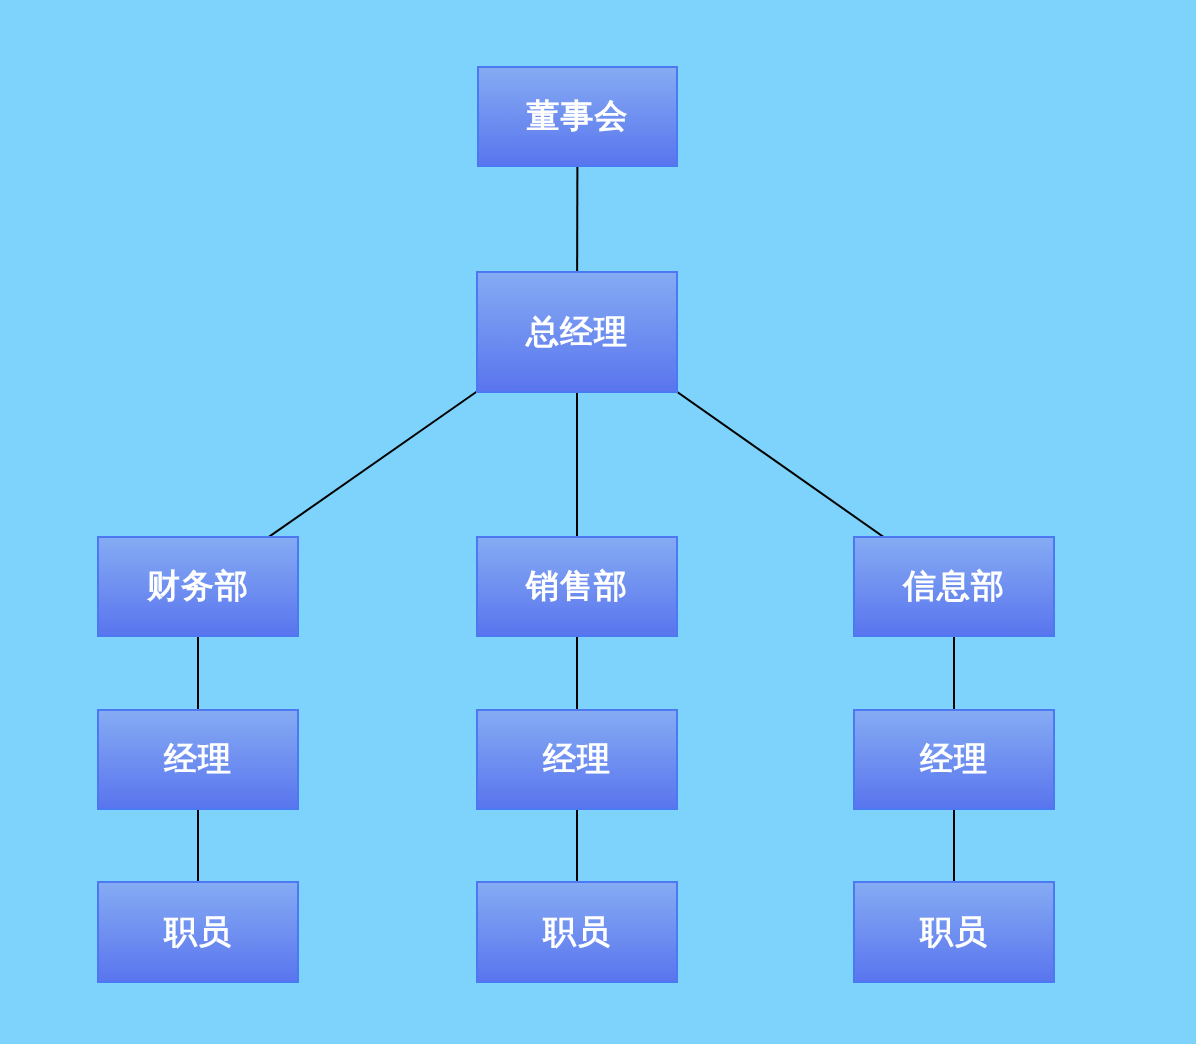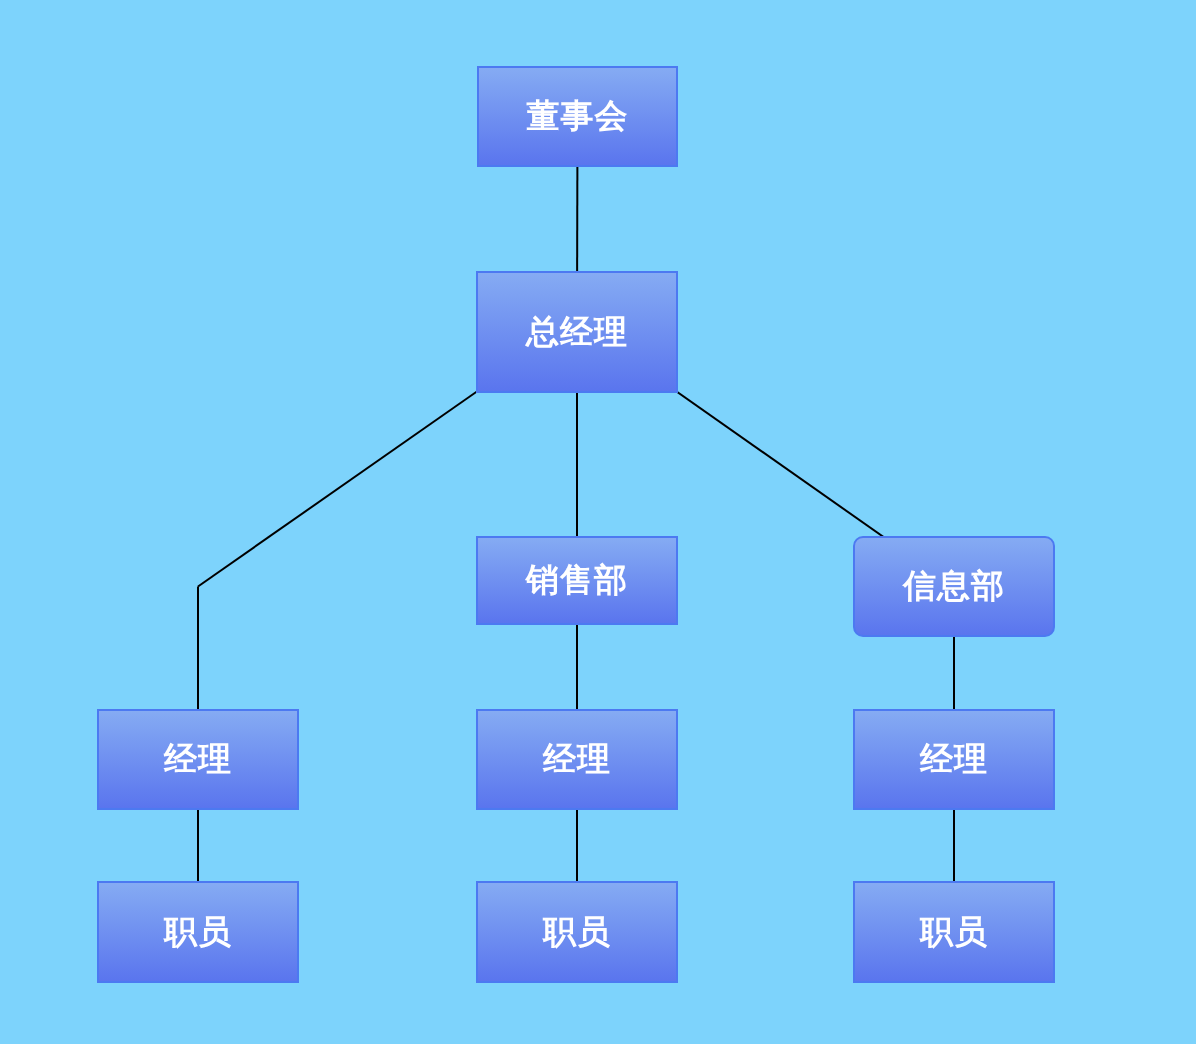--- a/index.html
+++ b/index.html
@@ -48,21 +48,22 @@
       <line x1="198" y1="586.5" x2="198" y2="759.5" stroke="#000000" stroke-width="2"></line>
       <line x1="198" y1="759.5" x2="198" y2="932" stroke="#000000" stroke-width="2"></line>
       <line x1="577" y1="586.5" x2="577" y2="759.5" stroke="#000000" stroke-width="2"></line>
       <line x1="577" y1="759.5" x2="577" y2="932" stroke="#000000" stroke-width="2"></line>
       <line x1="954" y1="586.5" x2="954" y2="759.5" stroke="#000000" stroke-width="2"></line>
       <line x1="954" y1="759.5" x2="954" y2="932" stroke="#000000" stroke-width="2"></line>
     </svg>
 
   <div class="org-node" style="left: 477px; top: 66px; width: 201px; height: 101px;">董事会</div>
   <div class="org-node" style="left: 476px; top: 271px; width: 202px; height: 122px;">总经理</div>
-  <div class="org-node" style="left: 476px; top: 536px; width: 202px; height: 89px;">销售部</div>
-  <div class="org-node" style="left: 853px; top: 536px; width: 202px; height: 101px; border-radius: 10px;">信息部</div>
+  <div class="org-node" style="left: 97px; top: 536px; width: 202px; height: 101px;">财务部</div>
+  <div class="org-node" style="left: 476px; top: 536px; width: 202px; height: 101px;">销售部</div>
+  <div class="org-node" style="left: 853px; top: 536px; width: 202px; height: 101px;">信息部</div>
   <div class="org-node" style="left: 97px; top: 709px; width: 202px; height: 101px;">经理</div>
   <div class="org-node" style="left: 476px; top: 709px; width: 202px; height: 101px;">经理</div>
   <div class="org-node" style="left: 853px; top: 709px; width: 202px; height: 101px;">经理</div>
   <div class="org-node" style="left: 97px; top: 881px; width: 202px; height: 102px;">职员</div>
   <div class="org-node" style="left: 476px; top: 881px; width: 202px; height: 102px;">职员</div>
   <div class="org-node" style="left: 853px; top: 881px; width: 202px; height: 102px;">职员</div>
 </div>
 
 </body></html>

